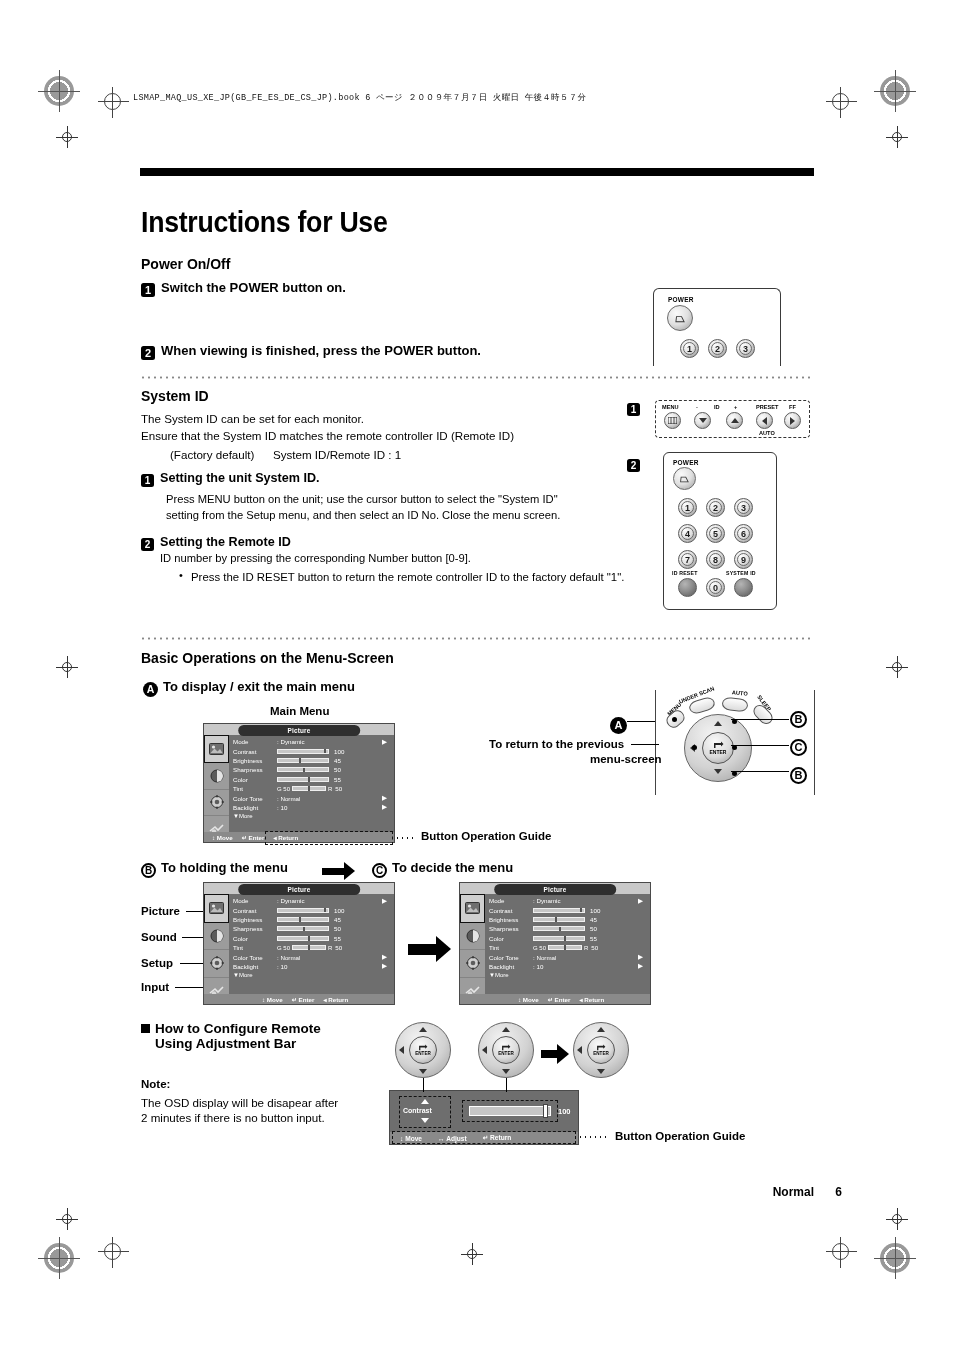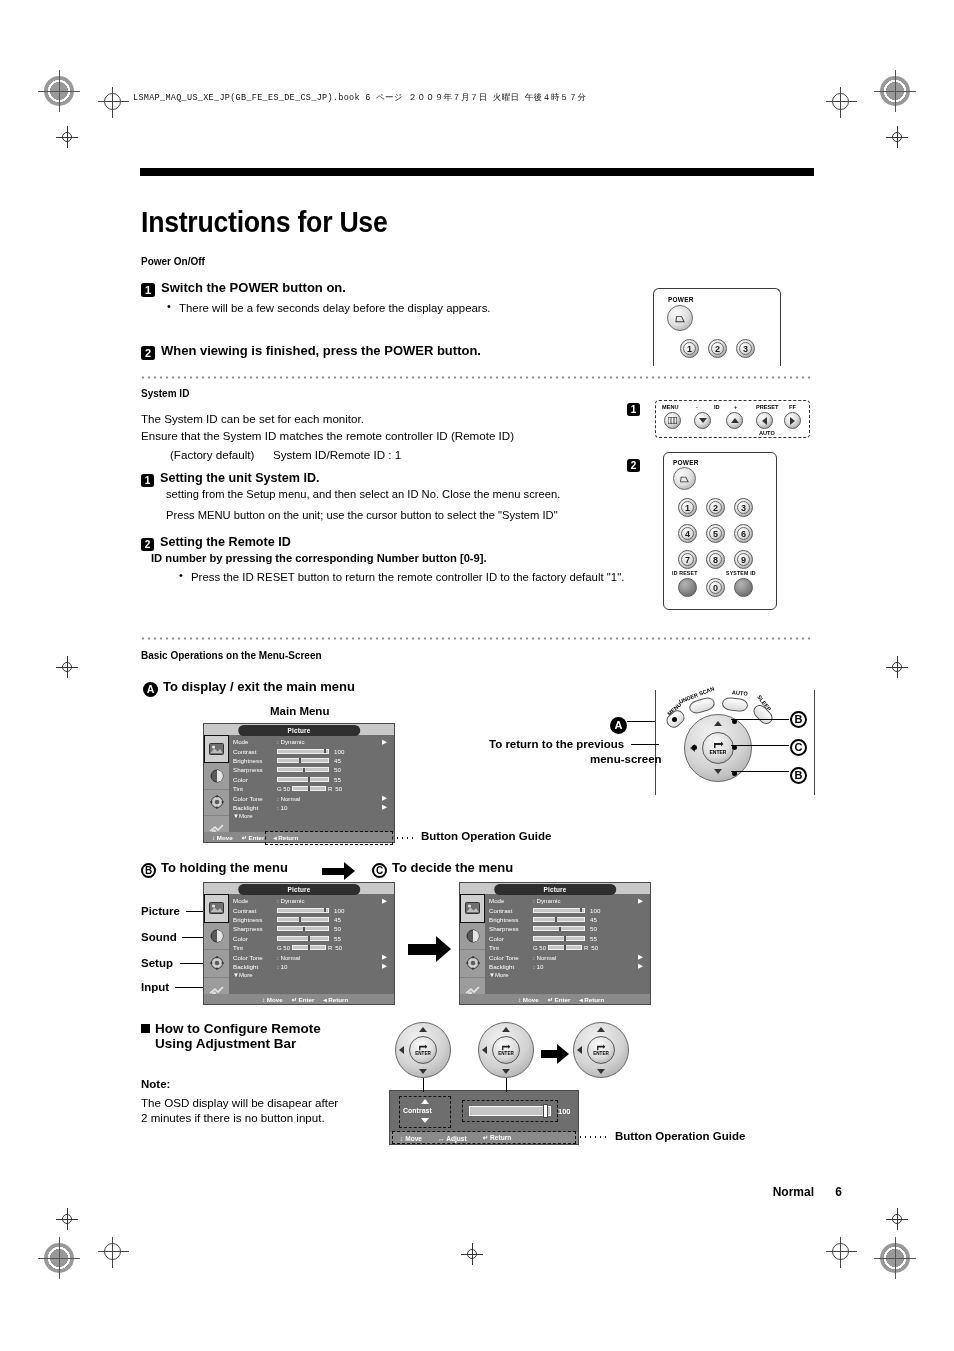--- a/index.html
+++ b/index.html
@@ -42,21 +42,21 @@
   }
   .hdrline { position:absolute; left:140px; top:168px; width:674px; height:8px; background:#000; }
 
   
   .page-title {
     position:absolute; left:141px; top:206px;
     font-size:29px; font-weight:bold; letter-spacing:-0.3px;
     font-family:"Liberation Sans Narrow","Liberation Sans",sans-serif;
     transform: scaleX(0.92); transform-origin: left center;
   }
-  .h2 { font-size:10px; font-weight:bold; }
+  .h2 { font-size:14px; font-weight:bold; }
   .body-text { font-size:11.6px; line-height:1.38; }
   .small-text { font-size:11.2px; line-height:1.4; }
 
   
   .numbox {
     display:inline-block; width:14px; height:14px; background:#000; color:#fff;
     font-size:11px; font-weight:bold; text-align:center; line-height:14px;
     border-radius:2.5px; vertical-align:-2px; margin-right:6px;
     font-family:"Liberation Sans", sans-serif;
   }
@@ -235,21 +235,20 @@
 
 <div class="page-title">Instructions for Use</div>
 
 <div class="blk h2" style="left:141px; top:256px;">Power On/Off</div>
 
 <div class="blk" style="left:141px; top:280px; width:500px;">
   <div style="font-size:13px; font-weight:bold;">
     <span class="numbox">1</span><span>Switch the POWER button on.</span>
   </div>
   <ul class="bullets">
-    <li>There will be a few seconds delay before the display appears.</li>
   </ul>
 </div>
 
 <div class="blk" style="left:141px; top:343px; width:520px;">
   <div style="font-size:13px; font-weight:bold;">
     <span class="numbox">2</span><span>When viewing is finished, press the POWER button.</span>
   </div>
 </div>
 
 <div class="remote" style="left:653px; top:288px; width:128px; height:78px; border-bottom:none; border-radius:6px 6px 0 0;">
@@ -273,29 +272,29 @@
 <div class="blk h2" style="left:141px; top:388px;">System ID</div>
 <div class="blk body-text" style="left:141px; top:411px;">The System ID can be set for each monitor.</div>
 <div class="blk body-text" style="left:141px; top:428px;">Ensure that the System ID matches the remote controller ID (Remote ID)</div>
 <div class="blk body-text" style="left:170px; top:447px;">(Factory default)</div>
 <div class="blk body-text" style="left:273px; top:447px;">System ID/Remote ID : 1</div>
 
 <div class="blk" style="left:141px; top:471px; width:500px;">
   <div style="font-size:12.6px; font-weight:bold;">
     <span class="numbox std">1</span><span>Setting the unit System ID.</span>
   </div>
+  <div class="small-text" style="margin-left:25px; margin-top:5px;">Press MENU button on the unit; use the cursor button to select the "System ID"</div>
   <div class="small-text" style="margin-left:25px;">setting from the Setup menu, and then select an ID No. Close the menu screen.</div>
-  <div class="small-text" style="margin-left:25px; margin-top:5px;">Press MENU button on the unit; use the cursor button to select the "System ID"</div>
 </div>
 
 <div class="blk" style="left:141px; top:535px; width:500px;">
   <div style="font-size:12.6px; font-weight:bold;">
     <span class="numbox std">2</span><span>Setting the Remote ID</span>
   </div>
-  <div class="small-text" style="margin-left:10px;font-weight:bold;">ID number by pressing the corresponding Number button [0-9].</div>
+  <div class="small-text" style="margin-left:19px;">ID number by pressing the corresponding Number button [0-9].</div>
   <ul class="bullets" style="margin-left:38px; margin-top:2px;">
     <li style="max-width:452px;">Press the ID RESET button to return the remote controller ID to the factory default "1".</li>
   </ul>
 </div>
 
 <div class="blk" style="left:627px; top:397px;">
   <span class="numbox std">1</span>
 </div>
 <div class="blk" style="left:627px; top:453px;">
   <span class="numbox std">2</span>

